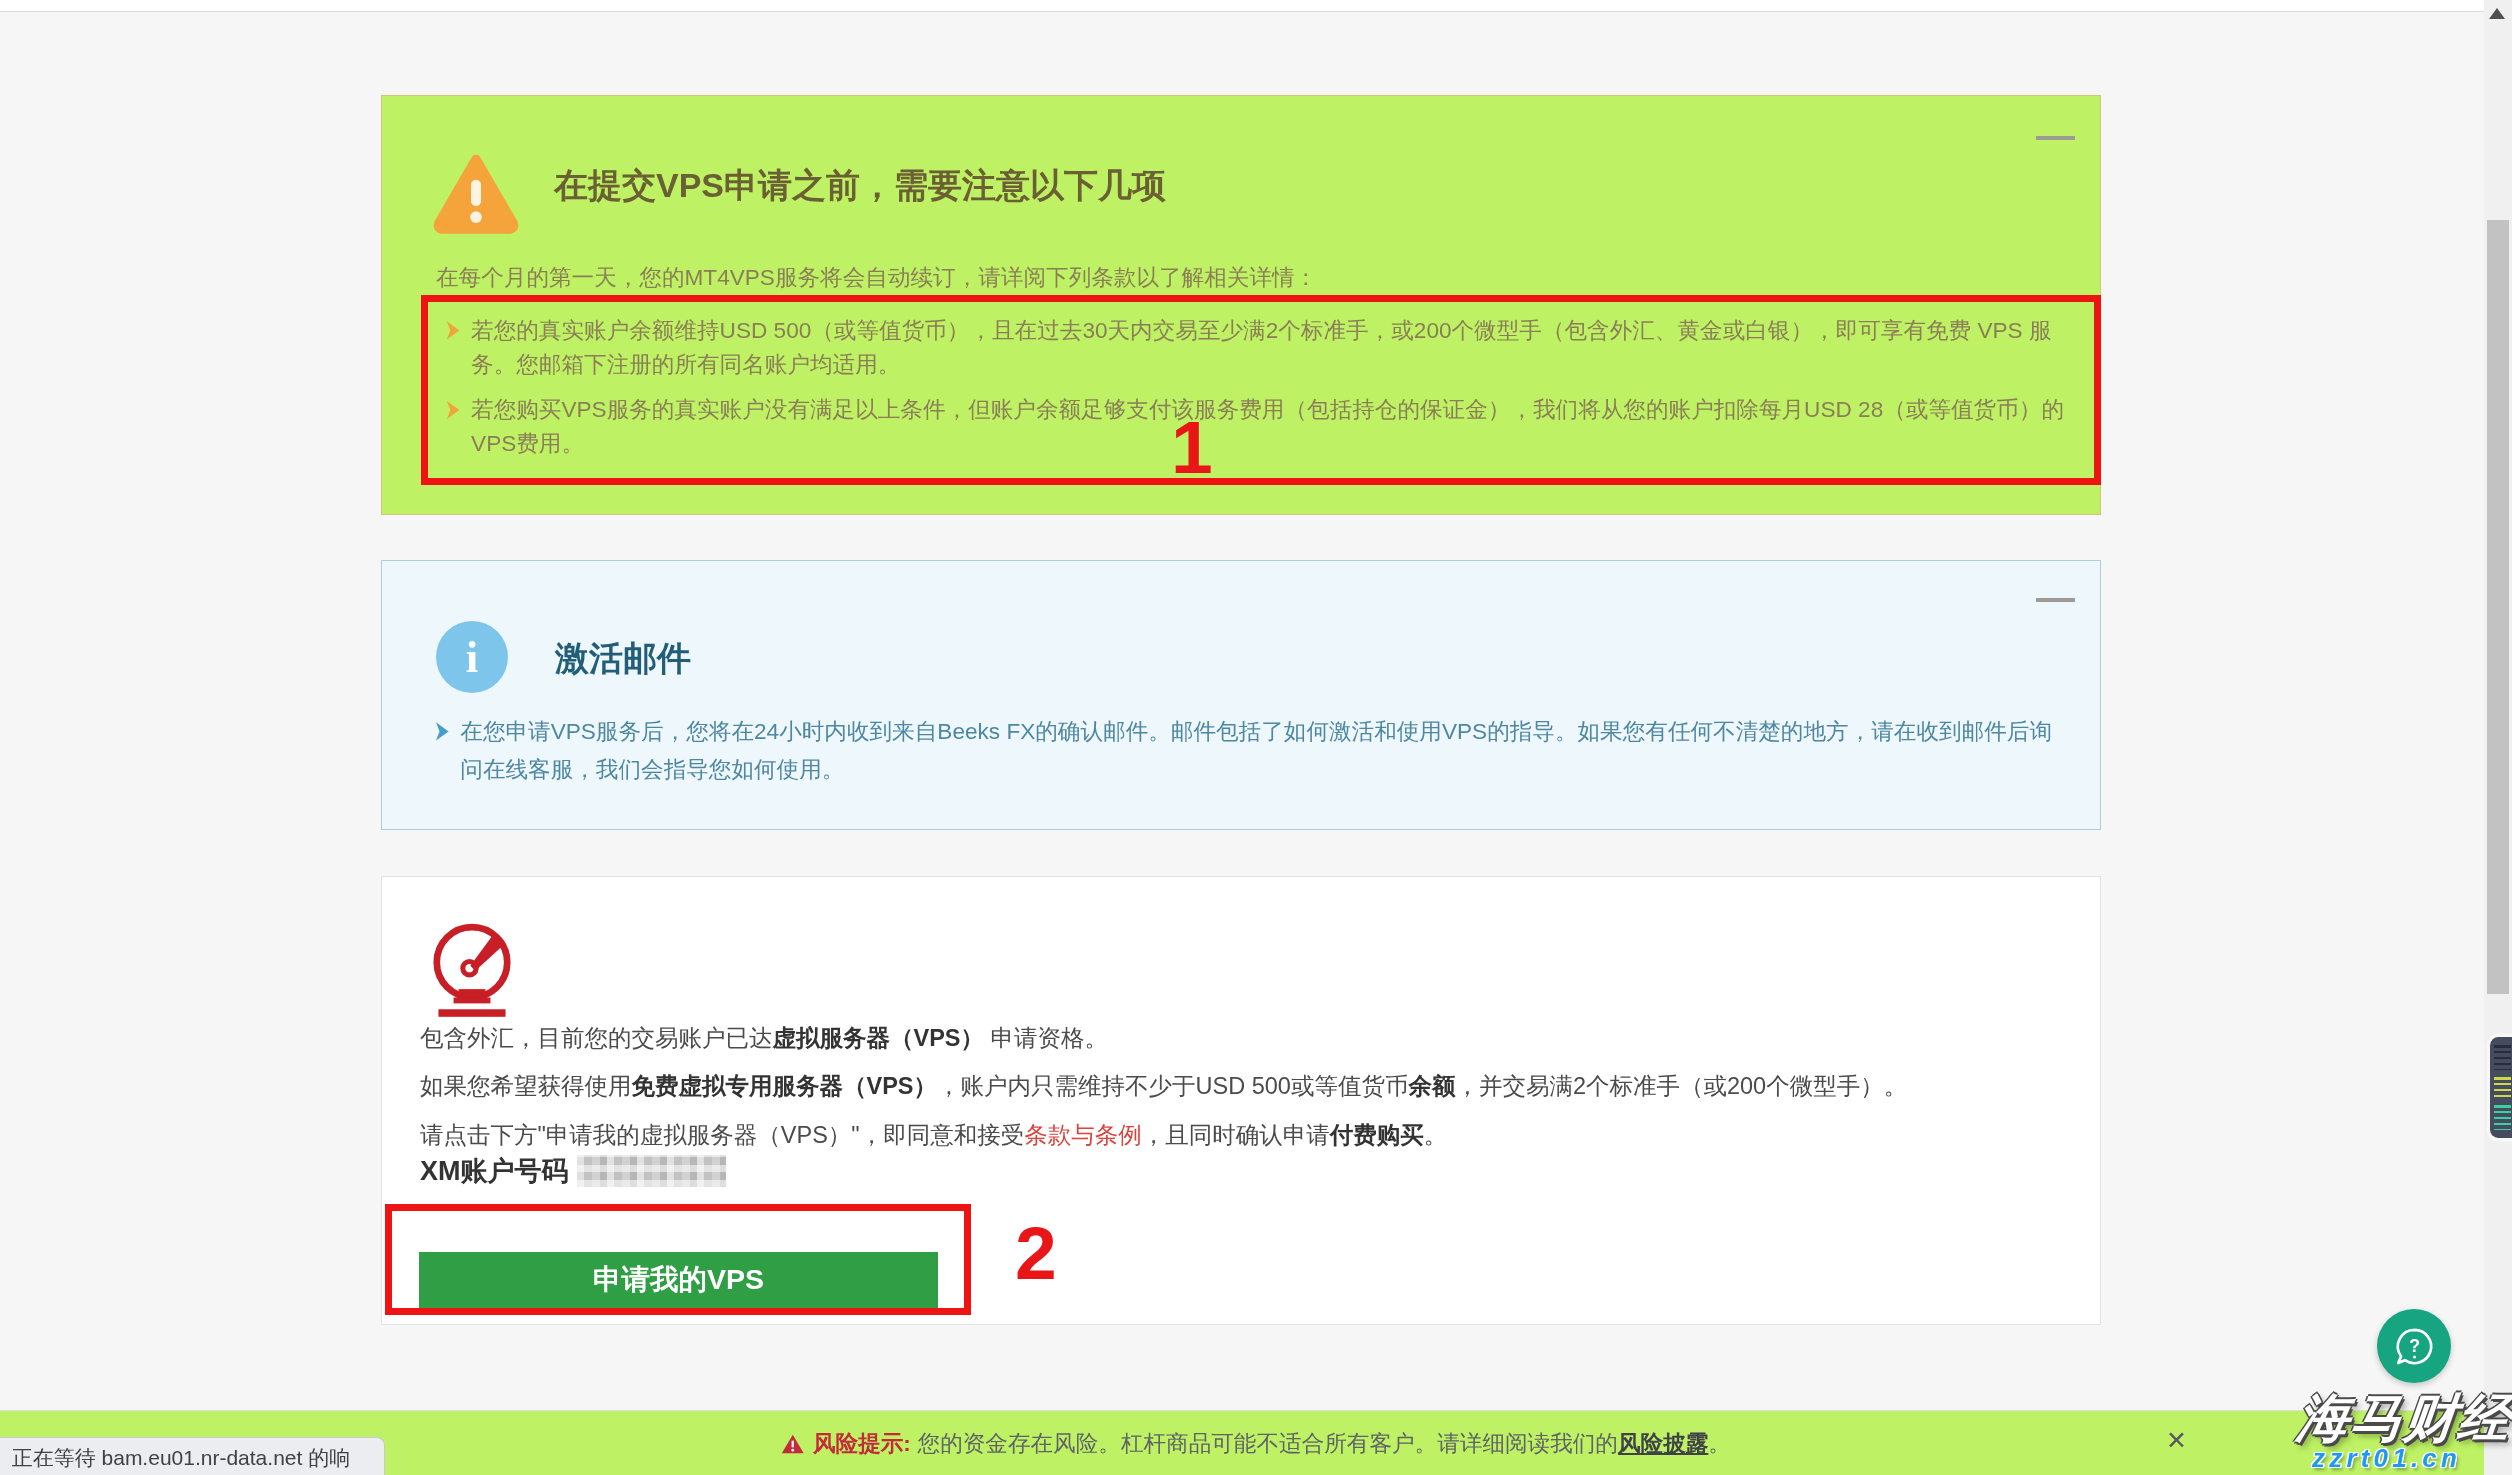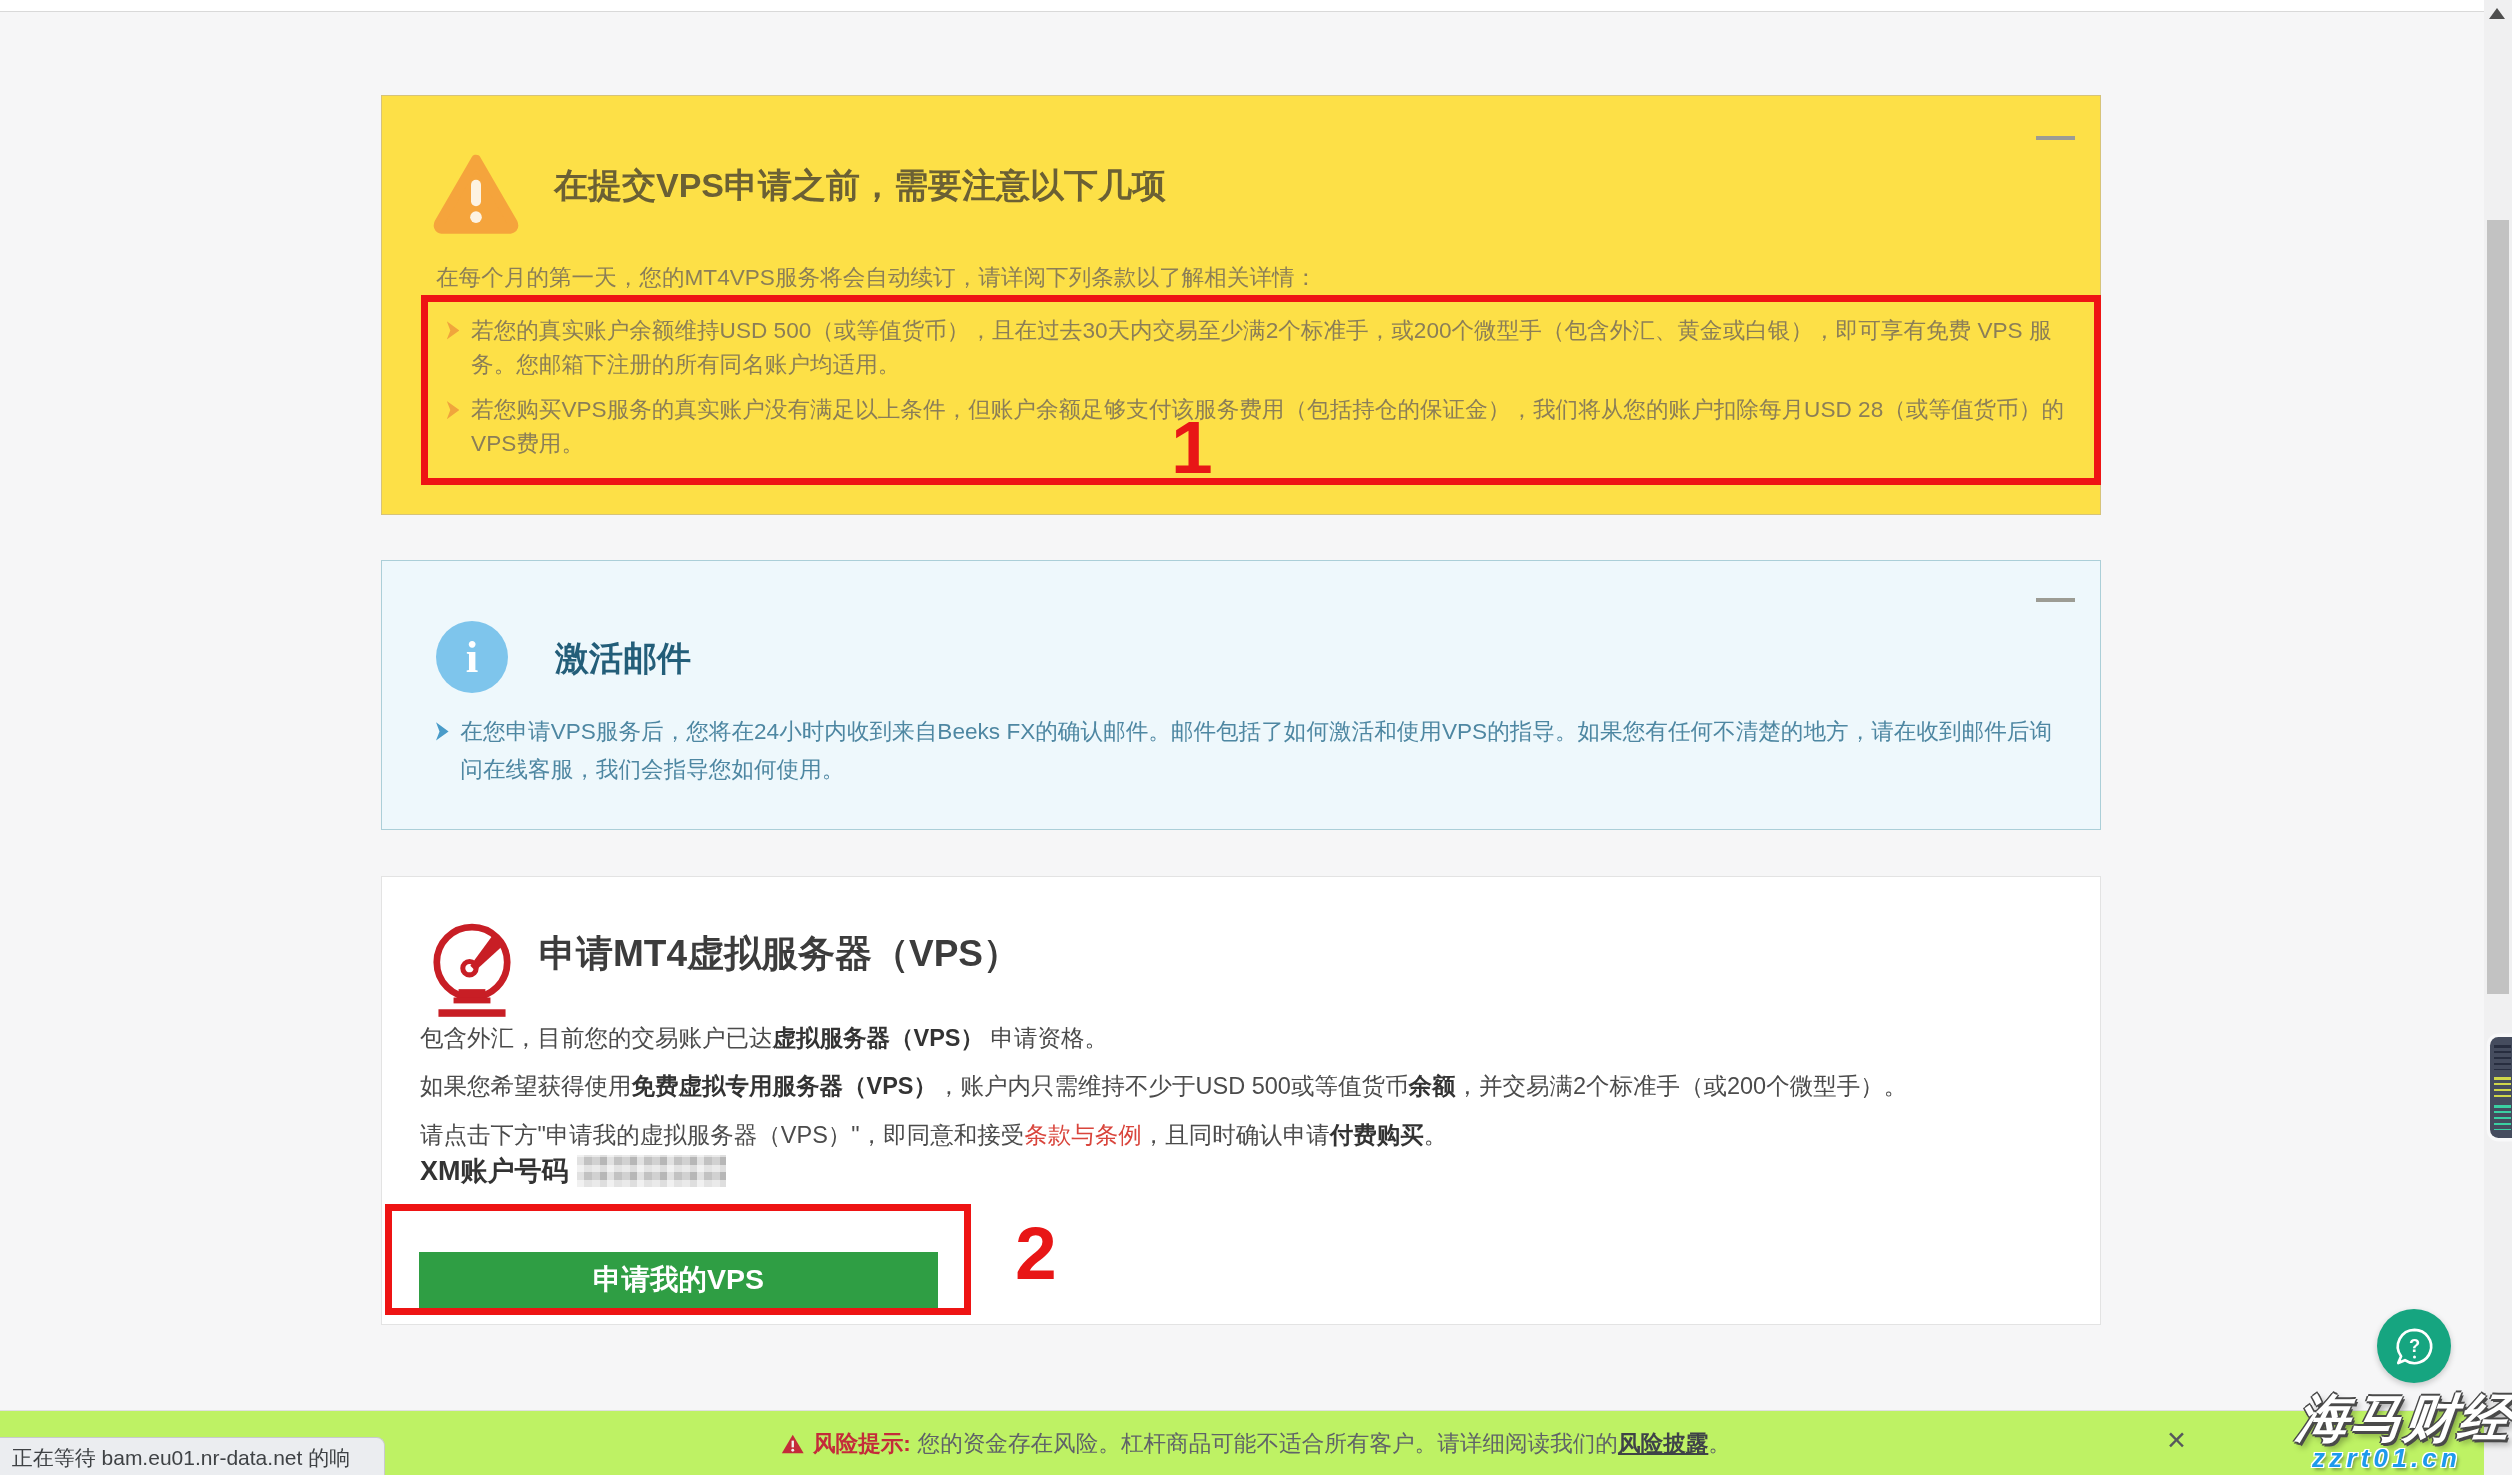--- a/index.html
+++ b/index.html
@@ -1,21 +1,21 @@
 <!DOCTYPE html>
 <html style="font-size:13.4px"><head>
 <meta charset="utf-8">
 <style>
   html,body{margin:0;padding:0;background:#fff;}
   #screen{position:relative;width:2512px;height:1475px;background:#f6f6f7;overflow:hidden;
           font-family:"Liberation Sans","DejaVu Sans",sans-serif;}
   .top-strip{position:absolute;top:0;left:0;right:0;height:11px;background:#ffffff;border-bottom:0.8px solid #d9d9d9;}
 
   .panel{position:absolute;left:381px;width:1720px;box-sizing:border-box;}
-  .panel-warning{top:95px;height:420px;background:#fde047;border:0.8px solid #d6c37a;}
+  .panel-warning{top:95px;height:420px;background:#bef264;border:0.8px solid #d6c37a;}
   .panel-activation{top:560px;height:270px;background:#eef8fc;border:0.8px solid #abcfd8;}
   .panel-apply{top:876px;height:449px;background:#ffffff;border:0.8px solid #e3e3e3;}
 
   .collapse-dash{position:absolute;right:25px;width:39px;height:4.2px;background:#9c9c94;}
 
   
   .warn-icon{position:absolute;left:49px;top:55px;width:90px;height:84px;}
   .warn-title{position:absolute;left:172px;top:67px;font-size:34px;font-weight:700;color:#6b6034;}
   .warn-intro{position:absolute;left:54px;top:166px;font-size:22.6px;color:#8b7e57;}
   .red-box1{position:absolute;left:18.4px;top:199px;width:1680px;height:190px;border:7.5px solid #ee1414;
@@ -140,21 +140,20 @@
 
   <div class="panel panel-apply">
     <svg class="stamp-icon" viewBox="0 0 124 124">
       <circle cx="62" cy="54" r="42" fill="none" stroke="#c81e25" stroke-width="8"></circle>
       <polygon points="60,58 88,20 100,33 66,64" fill="#c81e25"></polygon>
       <circle cx="59" cy="61" r="8" fill="none" stroke="#c81e25" stroke-width="6"></circle>
       <rect x="46" y="86" width="32" height="10" fill="#c81e25"></rect>
       <rect x="40" y="96" width="44" height="7" fill="#c81e25"></rect>
       <rect x="22" y="110" width="80" height="9" fill="#c81e25"></rect>
     </svg>
-    <div class="apply-title">申请MT4虚拟服务器（VPS）</div>
 
     <div class="para p1">
       <span>包含外汇，目前您的交易账户已达</span><span class="b">虚拟服务器（VPS）</span><span> 申请资格。</span>
     </div>
     <div class="para p2">
       <span>如果您希望获得使用</span><span class="b">免费虚拟专用服务器（VPS）</span><span>，账户内只需维持不少于USD 500或等值货币</span><span class="b">余额</span><span>，并交易满2个标准手（或200个微型手）。</span>
     </div>
     <div class="para p3">
       <span>请点击下方"申请我的虚拟服务器（VPS）"，即同意和接受</span><span class="link-red">条款与条例</span><span>，且同时确认申请</span><span class="b">付费购买</span><span>。</span>
     </div>

